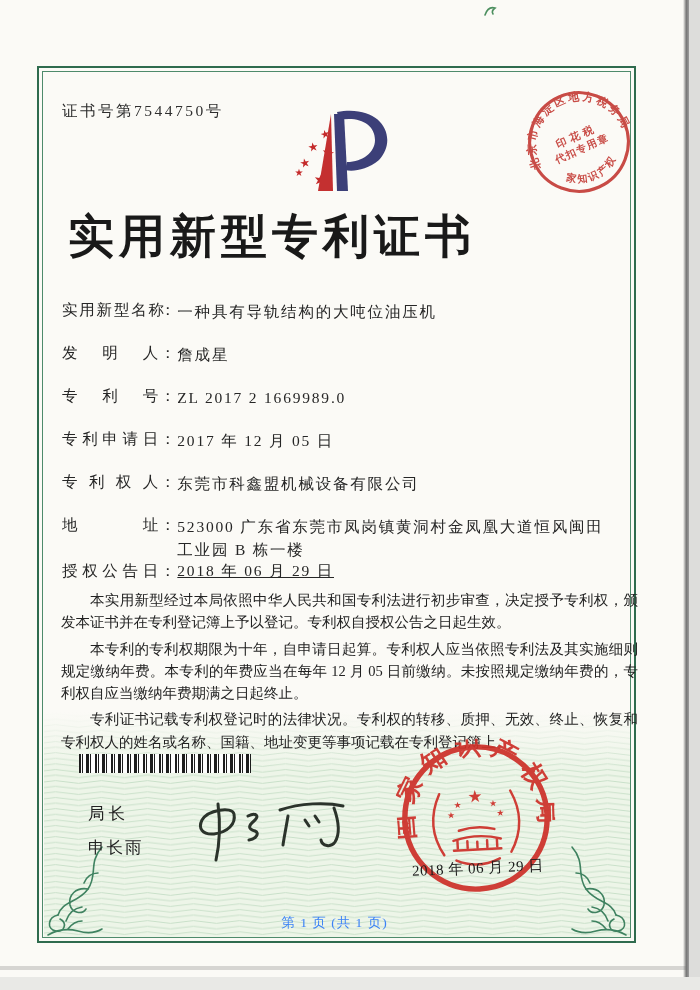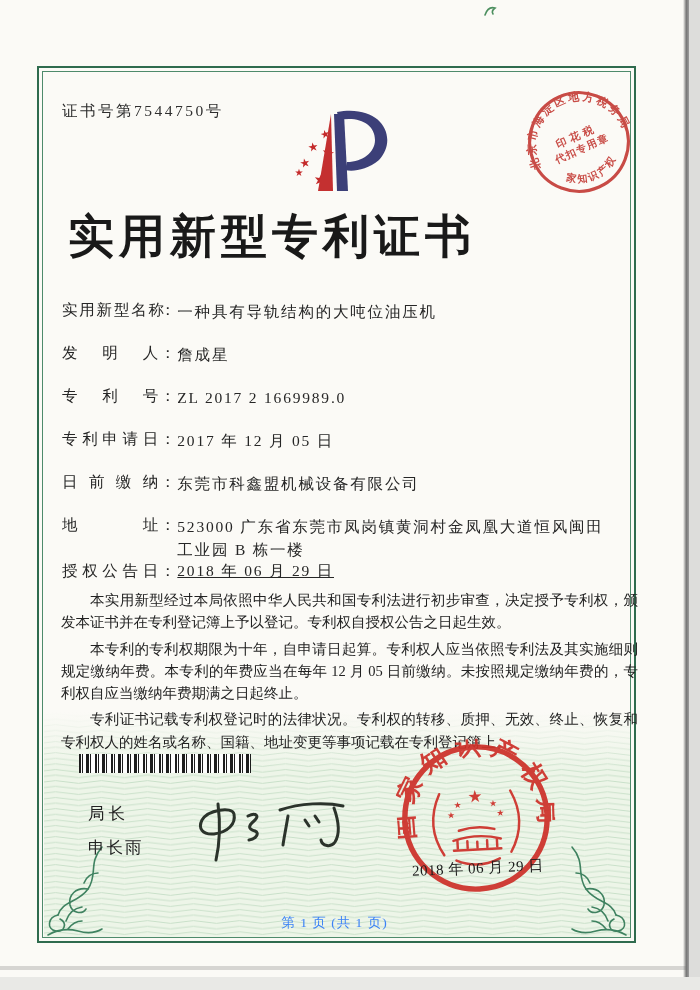--- a/index.html
+++ b/index.html
@@ -144,21 +144,21 @@
 <div class="abs row" style="top:343px">
   <span class="flabel">发明人</span><span class="colon">：</span><span class="fvalue">詹成星</span>
 </div>
 <div class="abs row" style="top:386px">
   <span class="flabel">专利号</span><span class="colon">：</span><span class="fvalue">ZL 2017 2 1669989.0</span>
 </div>
 <div class="abs row" style="top:429px">
   <span class="flabel">专利申请日</span><span class="colon">：</span><span class="fvalue">2017 年 12 月 05 日</span>
 </div>
 <div class="abs row" style="top:472px">
-  <span class="flabel">日前缴纳</span><span class="colon">：</span><span class="fvalue">东莞市科鑫盟机械设备有限公司</span>
+  <span class="flabel">专利权人</span><span class="colon">：</span><span class="fvalue">东莞市科鑫盟机械设备有限公司</span>
 </div>
 <div class="abs row" style="top:515px">
   <span class="flabel">地址</span><span class="colon">：</span><span class="fvalue"><span>523000 广东省东莞市凤岗镇黄洞村金凤凰大道恒风闽田</span><span class="addr2">工业园 B 栋一楼</span></span>
 </div>
 <div class="abs row" style="top:561px">
   <span class="flabel">授权公告日</span><span class="colon">：</span><span>2018 年 06 月 29 日</span>
 </div>
 
 <div class="abs paras">
   <p>本实用新型经过本局依照中华人民共和国专利法进行初步审查，决定授予专利权，颁发本证书并在专利登记簿上予以登记。专利权自授权公告之日起生效。</p>

